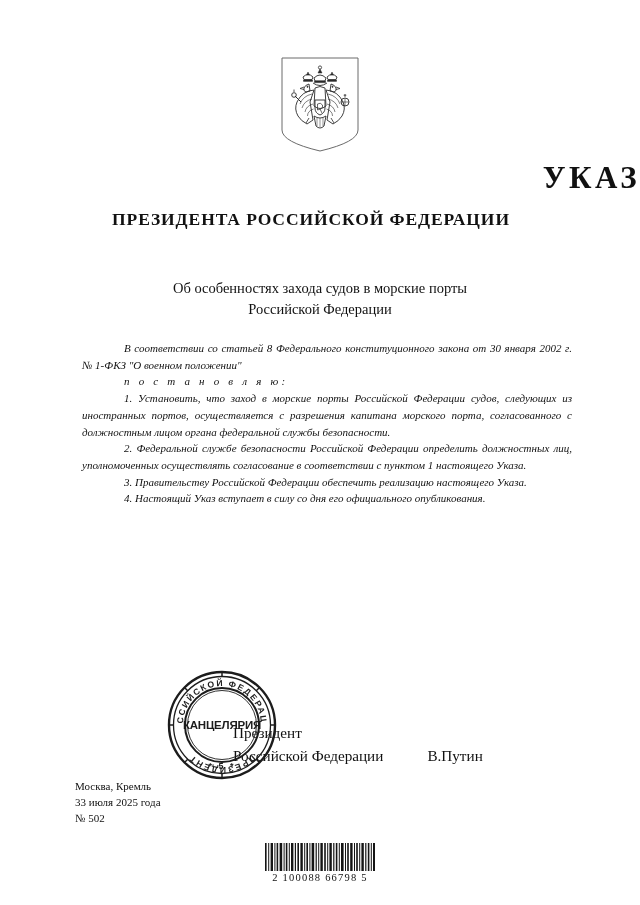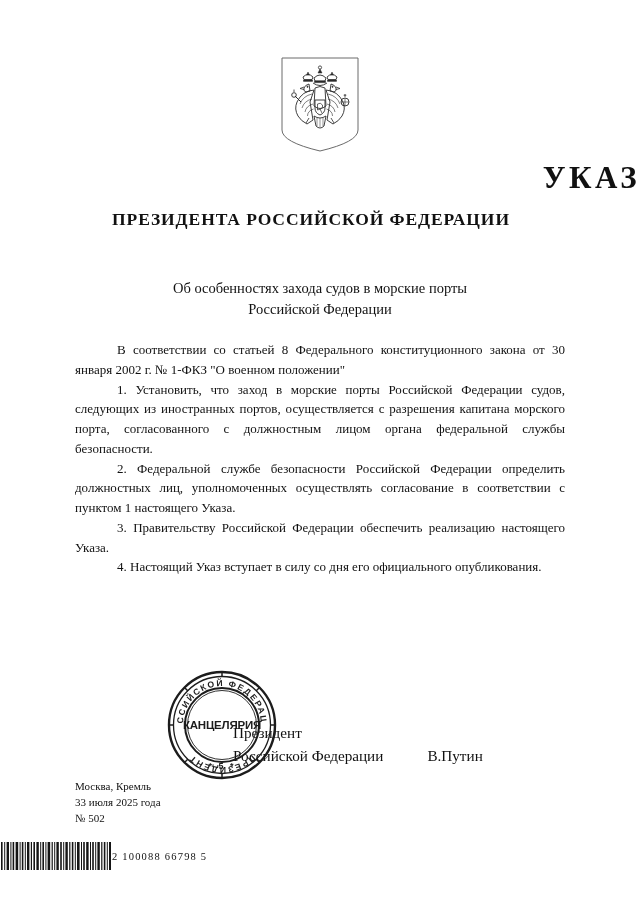--- a/index.html
+++ b/index.html
@@ -70,26 +70,27 @@
     text-align: center;
     font-size: 14.5px;
     font-weight: normal;
     line-height: 1.45;
   }
 
   
   .body-block {
     position: absolute;
     top: 340px;
-    left: 75px;
+    left: 82px;
     width: 490px;
-    font-size: 13px;
+    font-size: 11px;
     line-height: 1.52;
     text-align: justify;
     text-justify: inter-word;
+    font-style: italic;
   }
   .body-block p {
     margin: 0;
     text-indent: 42px;
     hyphens: none;
   }
   .spaced {
     letter-spacing: 3.2px;
   }
   .no-indent {
@@ -130,21 +131,21 @@
   }
   .imprint div { white-space: nowrap; }
 
   
   .barcode-wrap {
     position: absolute;
     top: 842px;
     left: 0;
     right: 0;
     display: flex;
-    flex-direction: row;
+    flex-direction: column;
     align-items: center;
   }
   .barcode-mark {
     font-size: 9px;
     color: #333;
     margin-bottom: 1px;
     font-family: "Liberation Serif", serif;
     font-style: italic;
     letter-spacing: -1px;
   }
@@ -229,20 +230,21 @@
 
   <div class="doc-subtitle">ПРЕЗИДЕНТА РОССИЙСКОЙ ФЕДЕРАЦИИ</div>
 
   <div class="decree-heading">
     <div>Об особенностях захода судов в морские порты</div>
     <div>Российской Федерации</div>
   </div>
 
   <div class="body-block">
     <p><span>В соответствии со статьей 8 Федерального конституционного закона от 30 января 2002 г. № 1-ФКЗ "О военном положении"</span></p>
+    <p class="no-indent spaced">п о с т а н о в л я ю:</p>
     <p>1. Установить, что заход в морские порты Российской Федерации судов, следующих из иностранных портов, осуществляется с разрешения капитана морского порта, согласованного с должностным лицом органа федеральной службы безопасности.</p>
     <p>2. Федеральной службе безопасности Российской Федерации определить должностных лиц, уполномоченных осуществлять согласование в соответствии с пунктом 1 настоящего Указа.</p>
     <p>3. Правительству Российской Федерации обеспечить реализацию настоящего Указа.</p>
     <p>4. Настоящий Указ вступает в силу со дня его официального опубликования.</p>
   </div>
 
   <div class="signature">
     <div>Президент</div>
     <div><span>Российской Федерации</span><span class="name">В.Путин</span></div>
   </div>

